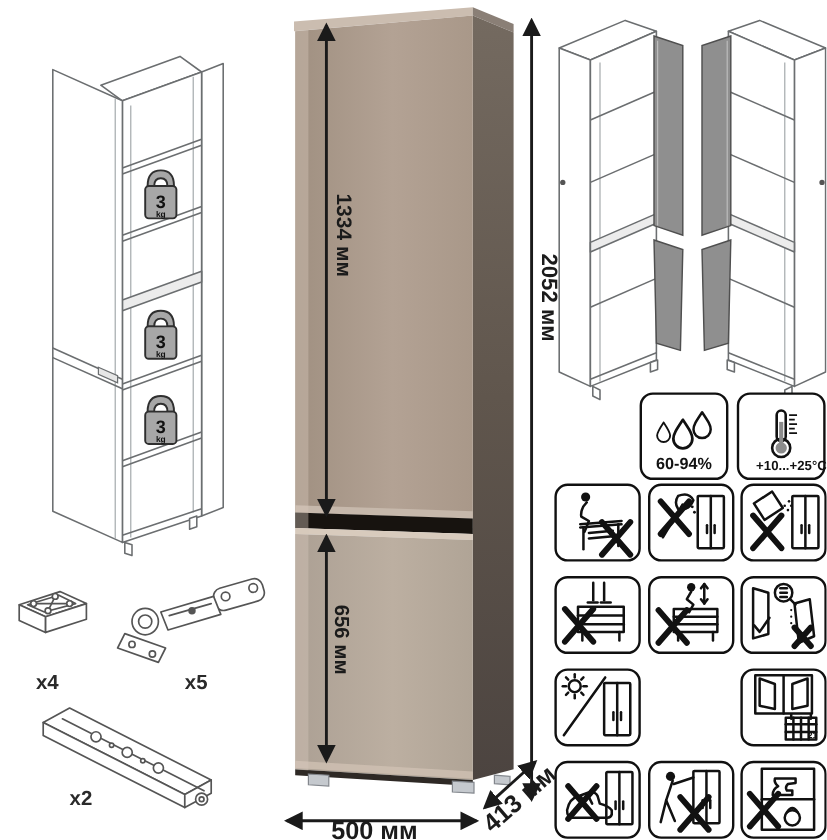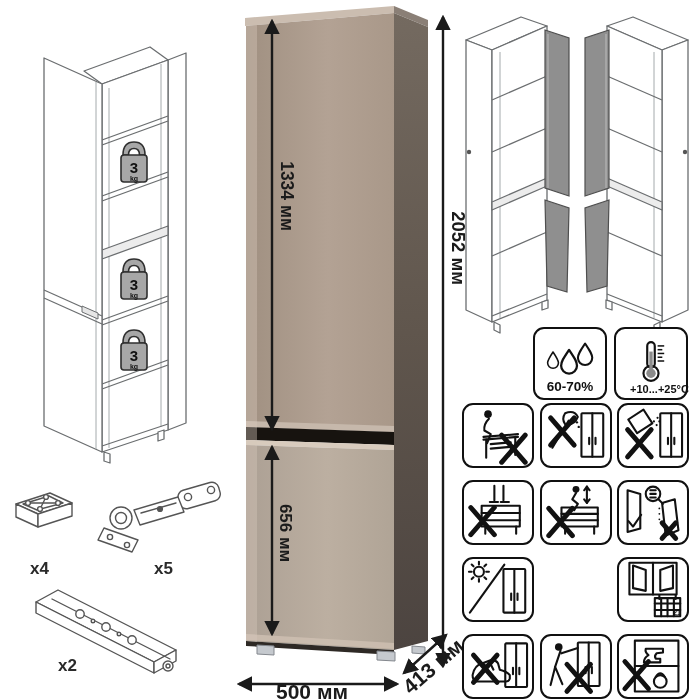--- a/index.html
+++ b/index.html
@@ -225,21 +225,21 @@
 </svg>
 
 <div class="clim" style="left:533px;top:327px;">
   <svg viewBox="0 0 70 46">
     <g class="ln" stroke-width="2.5" fill="#fff">
       <path transform="translate(17,26) scale(0.72)" d="M0,-13 C-6,-4 -8,-1 -8,3 A8,8 0 1 0 8,3 C8,-1 6,-4 0,-13 Z"></path>
       <path transform="translate(34,28) scale(1.05)" d="M0,-13 C-6,-4 -8,-1 -8,3 A8,8 0 1 0 8,3 C8,-1 6,-4 0,-13 Z"></path>
       <path transform="translate(51,20) scale(0.95)" d="M0,-13 C-6,-4 -8,-1 -8,3 A8,8 0 1 0 8,3 C8,-1 6,-4 0,-13 Z"></path>
     </g>
   </svg>
-  <div class="lbl">60-70%</div>
+  <div class="lbl">60-94%</div>
 </div>
 <div class="clim" style="left:614px;top:327px;">
   <svg viewBox="0 0 70 46">
     <rect x="31" y="3" width="8" height="27" rx="4" class="ln" fill="#fff"></rect>
     <circle cx="35" cy="36" r="8" class="ln" fill="#fff"></circle>
     <circle cx="35" cy="36" r="5" fill="#8b8b8b"></circle>
     <rect x="33.2" y="13" width="3.6" height="23" fill="#8b8b8b"></rect>
     <g stroke="#111" stroke-width="1.6">
       <line x1="42" y1="7" x2="49" y2="7"></line>
           <line x1="42" y1="11" x2="47" y2="11"></line>

